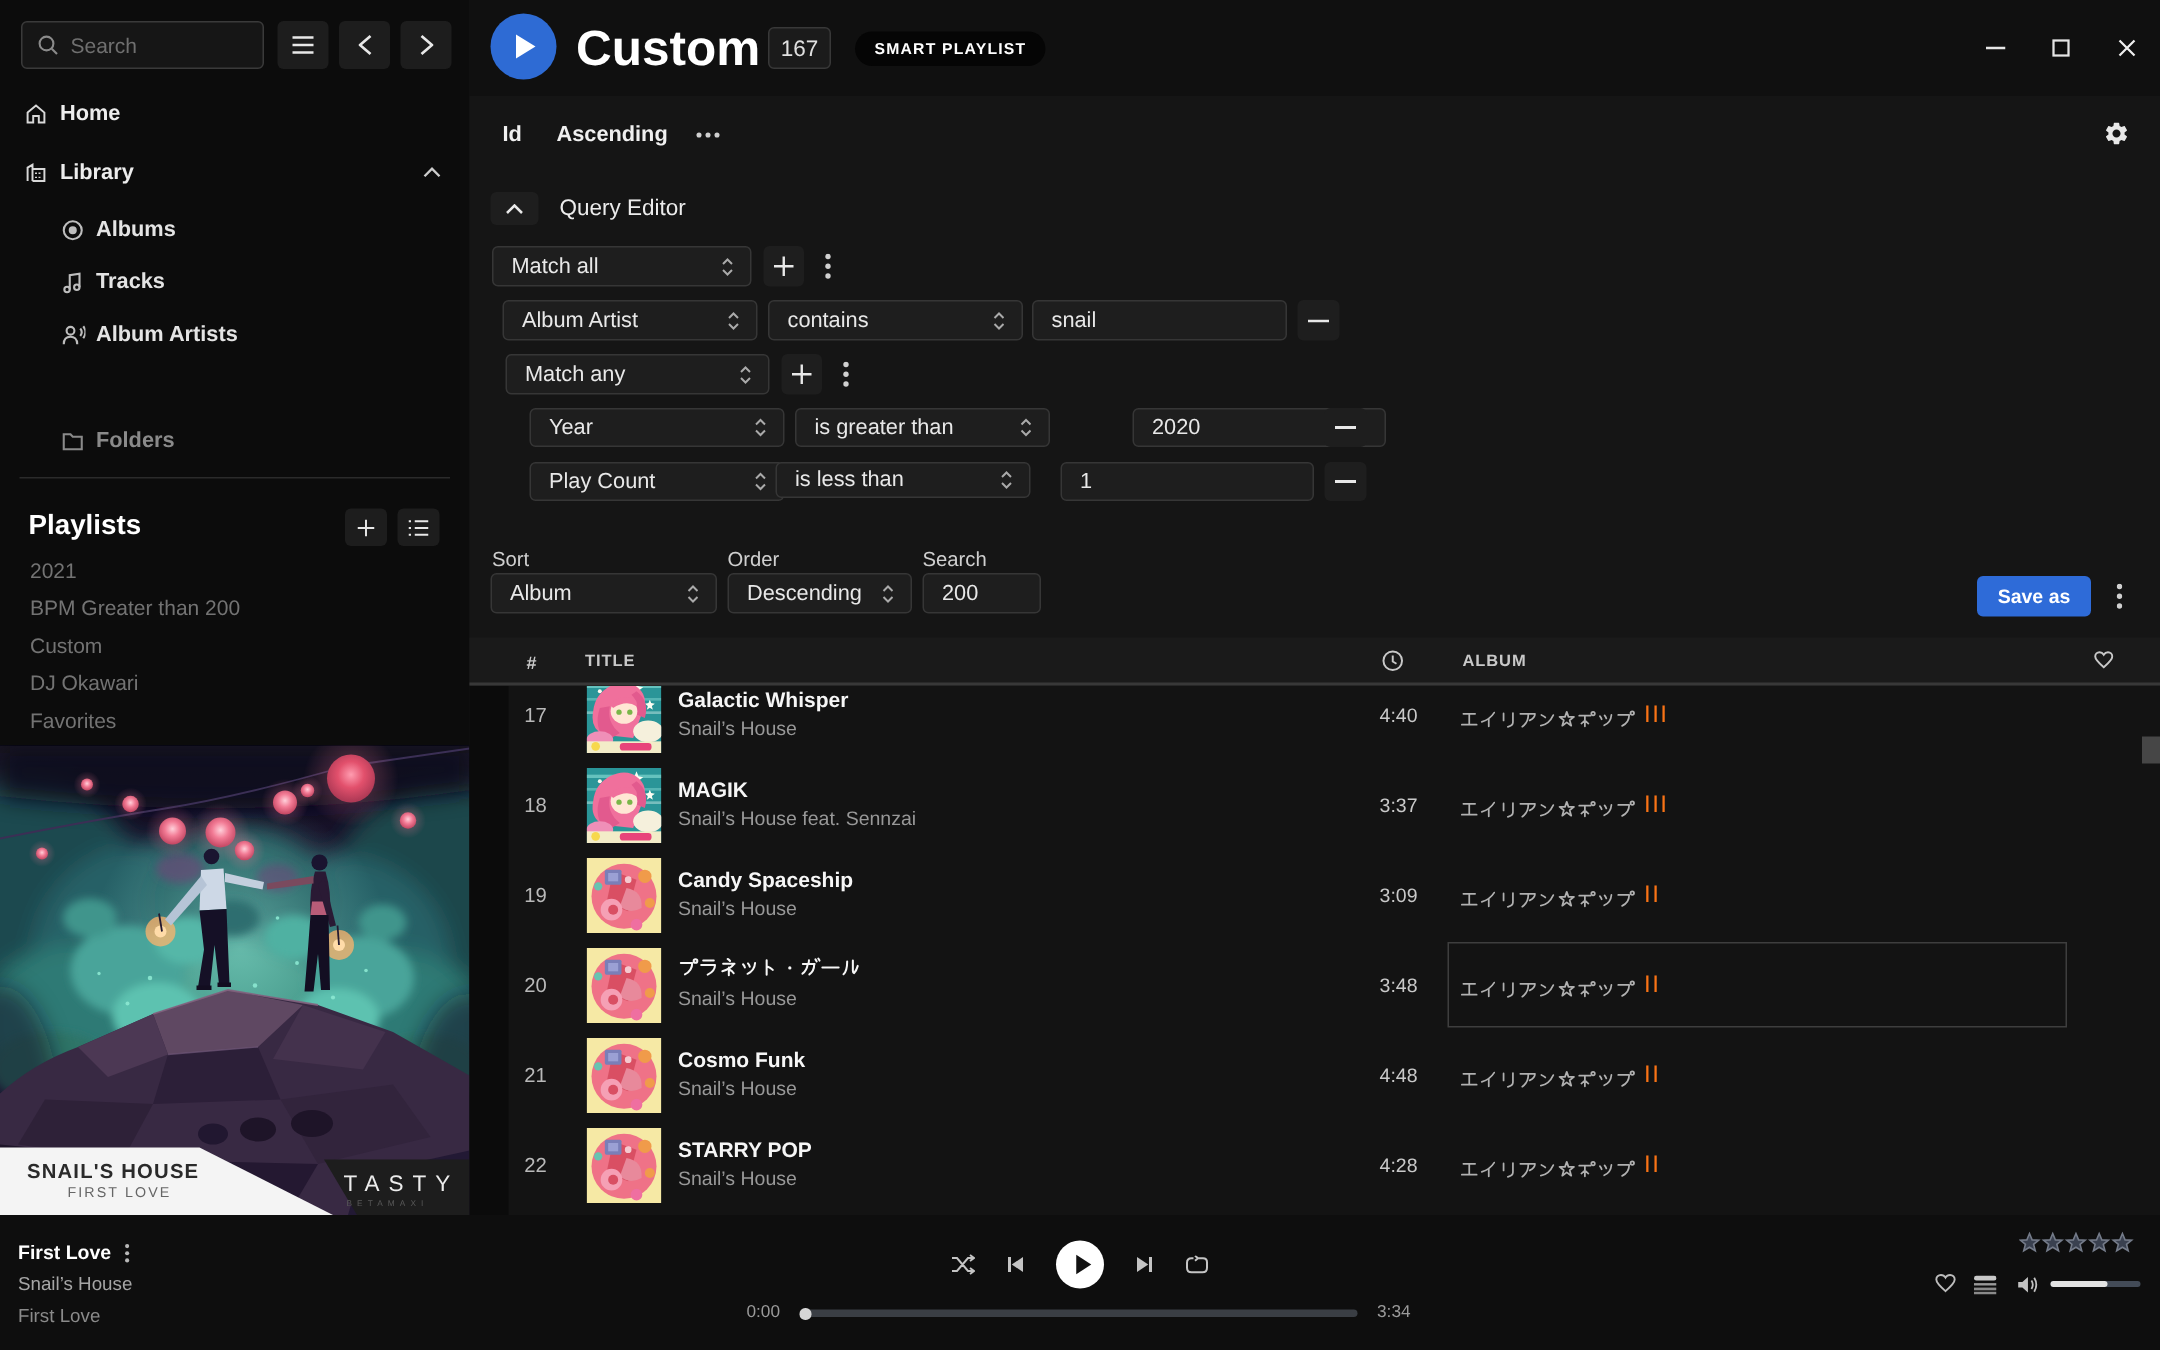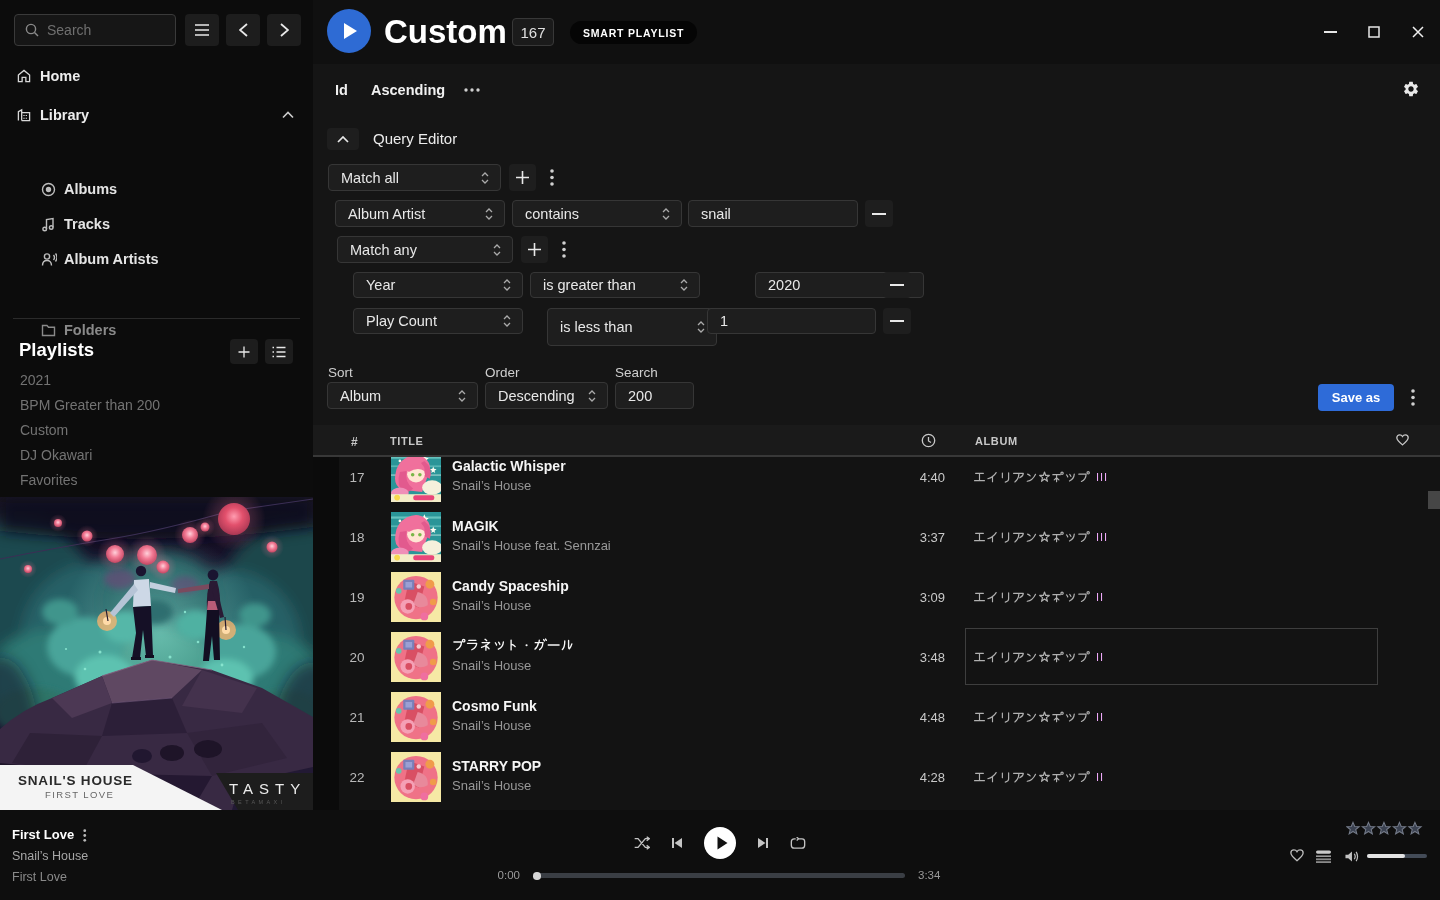--- a/index.html
+++ b/index.html
@@ -6,21 +6,21 @@
 html,body { width:1440px; height:900px; overflow:hidden; background:#151515;
   font-family:"Liberation Sans", sans-serif; }
 .abs { position:absolute; }
 #app { position:relative; width:1440px; height:900px; }
 
 
 #sidebar { left:0; top:0; width:313px; height:654px; background:#0c0c0c; }
 .sbox { position:absolute; background:#161616; border:1px solid #3a3a3a; border-radius:4px; }
 .sbtn { position:absolute; background:#1d1d1d; border-radius:4px; display:flex; align-items:center; justify-content:center; color:#e8e8e8; }
 .navitem { position:absolute; left:0; width:313px; height:30px; display:flex; align-items:center; color:#ededed; font-weight:bold; font-size:14.5px; }
-.subitem { color:#e4e4e4;margin-top:36px; }
+.subitem { color:#e4e4e4; }
 .dimmed { color:#8a8a8a; }
 .plitem { position:absolute; left:20px; color:#737373; font-size:14px; }
 
 
 #tophead { left:313px; top:0; width:1127px; height:64px; background:#101010; }
 
 
 #content { left:313px; top:64px; width:1127px; height:746px; background:#151515; }
 .qsel { position:absolute; background:#1e1e1e; border:1px solid #363636; border-radius:4px; color:#e8e8e8; font-size:14.5px; display:flex; align-items:center; padding-left:12px; }
 .qbtn { position:absolute; background:#1e1e1e; border-radius:4px; color:#e8e8e8; display:flex; align-items:center; justify-content:center; }
@@ -30,21 +30,21 @@
 
 
 #listhead { position:absolute; left:0px; top:361px; width:1127px; height:32px; background:#1a1a1a; color:#c8c8c8; font-size:11px; font-weight:bold; letter-spacing:.6px; border-bottom:2px solid #383838; }
 #rows { position:absolute; left:0px; top:393px; width:1127px; height:353px; background:#131313; overflow:hidden; }
 .trow { position:absolute; left:0; width:1127px; height:60px; }
 .tnum { position:absolute; left:26px; width:36px; text-align:center; top:50%; transform:translateY(-50%); color:#b9b9b9; font-size:13.5px; }
 .tthumb { position:absolute; left:78px; top:5px; width:50px; height:50px; }
 .ttitle { position:absolute; left:139px; top:11px; color:#f6f6f6; font-size:14px; font-weight:bold; }
 .tartist { position:absolute; left:139px; top:31px; color:#989898; font-size:13px; }
 .tdur { position:absolute; left:570px; width:62px; text-align:right; top:50%; transform:translateY(-50%); color:#c9c9c9; font-size:13px; }
-.talbum { position:absolute; left:660px; top:50%; transform:translateY(-50%); color:#f0abfc; font-size:11px; display:flex; align-items:flex-start; white-space:nowrap; }
+.talbum { position:absolute; left:660px; top:50%; transform:translateY(-50%); color:#f97316; font-size:16px; display:flex; align-items:flex-end; white-space:nowrap; }
 
 
 #playerbar { left:0; top:810px; width:1440px; height:90px; background:#0e0e0e; }
 svg { display:block; }
 .icon { position:absolute; }
 </style>
 </head>
 <body>
 <div id="app">
 
@@ -467,21 +467,21 @@
   <div class="qsel" style="left:394px; top:208px; width:169px; height:26px;margin-left:48px;">2020</div>
   <div class="qbtn" style="left:570px; top:208px; width:28px; height:26px;">
         <svg width="14" height="2" viewBox="0 0 14 2">
           <rect width="14" height="2" fill="#e8e8e8"></rect>
         </svg>
       </div>
 
   <div class="qsel" style="left:40px; top:244px; width:170px; height:26px;">Play Count<svg class="updown" viewBox="0 0 10 14" fill="none" stroke="#aaa" stroke-width="1.3">
           <path d="M2 5 L5 2 L8 5 M2 9 L5 12 L8 9"></path>
         </svg></div>
-  <div class="qsel" style="left:234px; top:244px; width:170px; height:38px;">is less than<svg class="updown" viewBox="0 0 10 14" fill="none" stroke="#aaa" stroke-width="1.3">
+  <div class="qsel" style="left:204px; top:244px; width:170px; height:24px;">is less than<svg class="updown" viewBox="0 0 10 14" fill="none" stroke="#aaa" stroke-width="1.3">
           <path d="M2 5 L5 2 L8 5 M2 9 L5 12 L8 9"></path>
         </svg></div>
   <div class="qsel" style="left:394px; top:244px; width:169px; height:26px;">1</div>
   <div class="qbtn" style="left:570px; top:244px; width:28px; height:26px;">
         <svg width="14" height="2" viewBox="0 0 14 2">
           <rect width="14" height="2" fill="#e8e8e8"></rect>
         </svg>
       </div>
 
   <div class="qlabel" style="left:15px; top:301px;">Sort</div>

